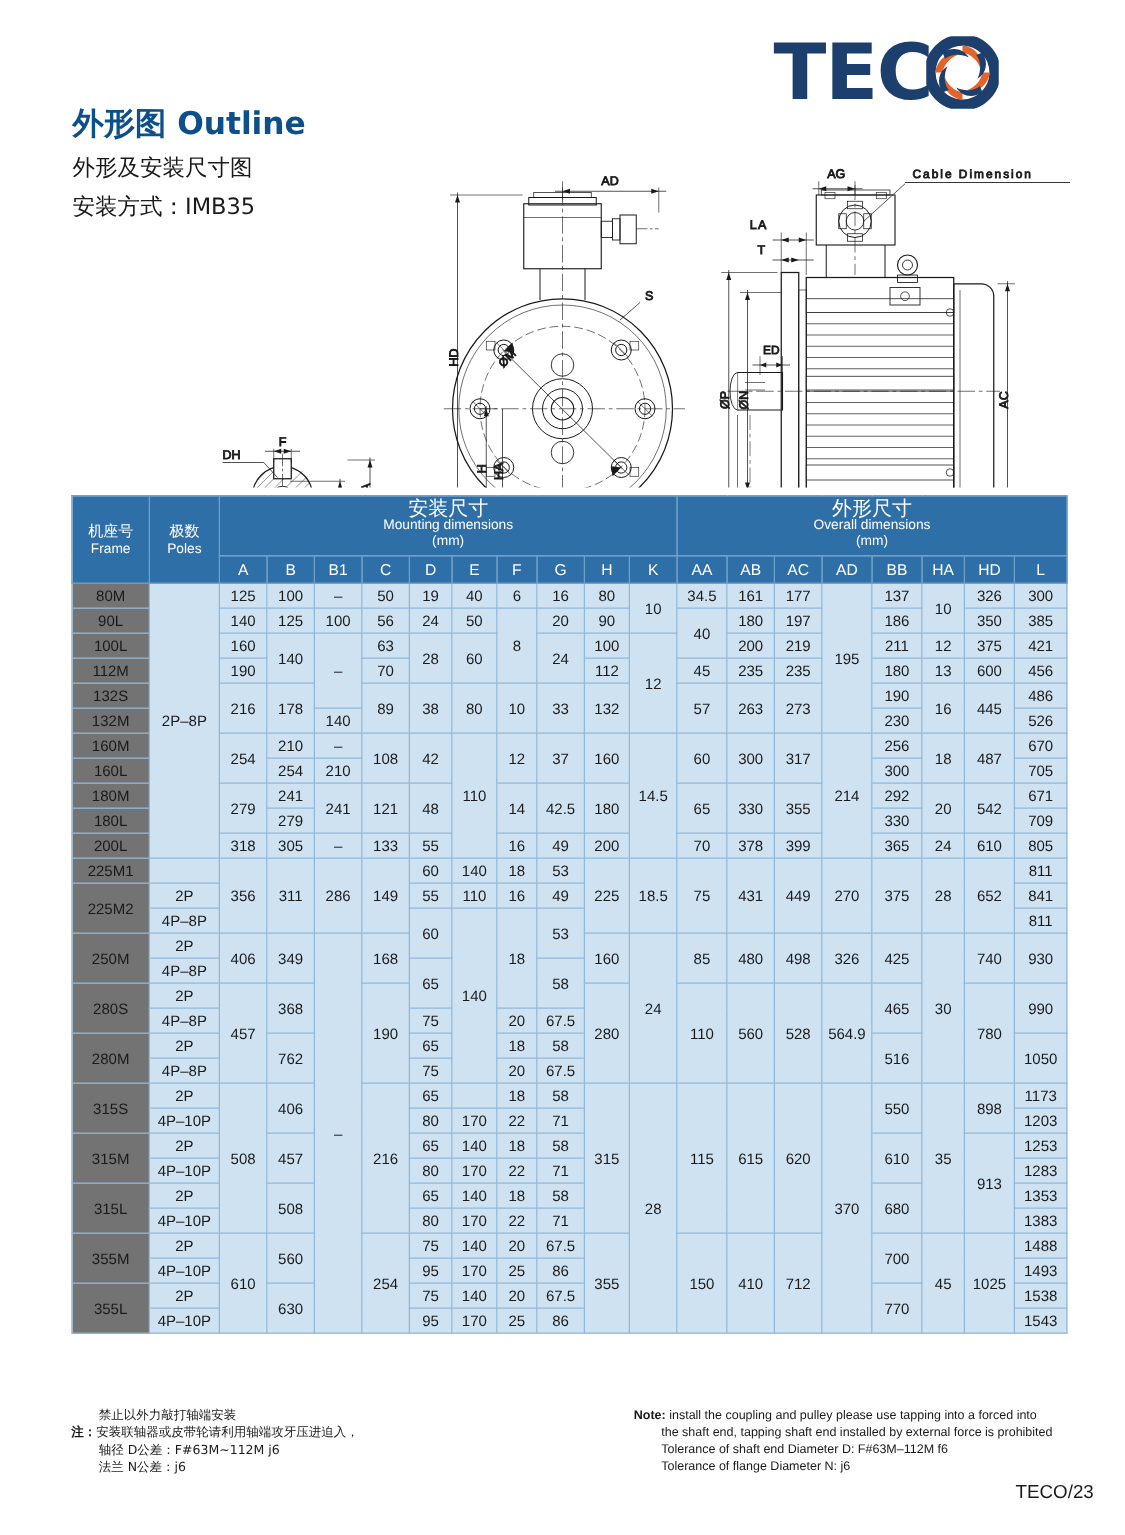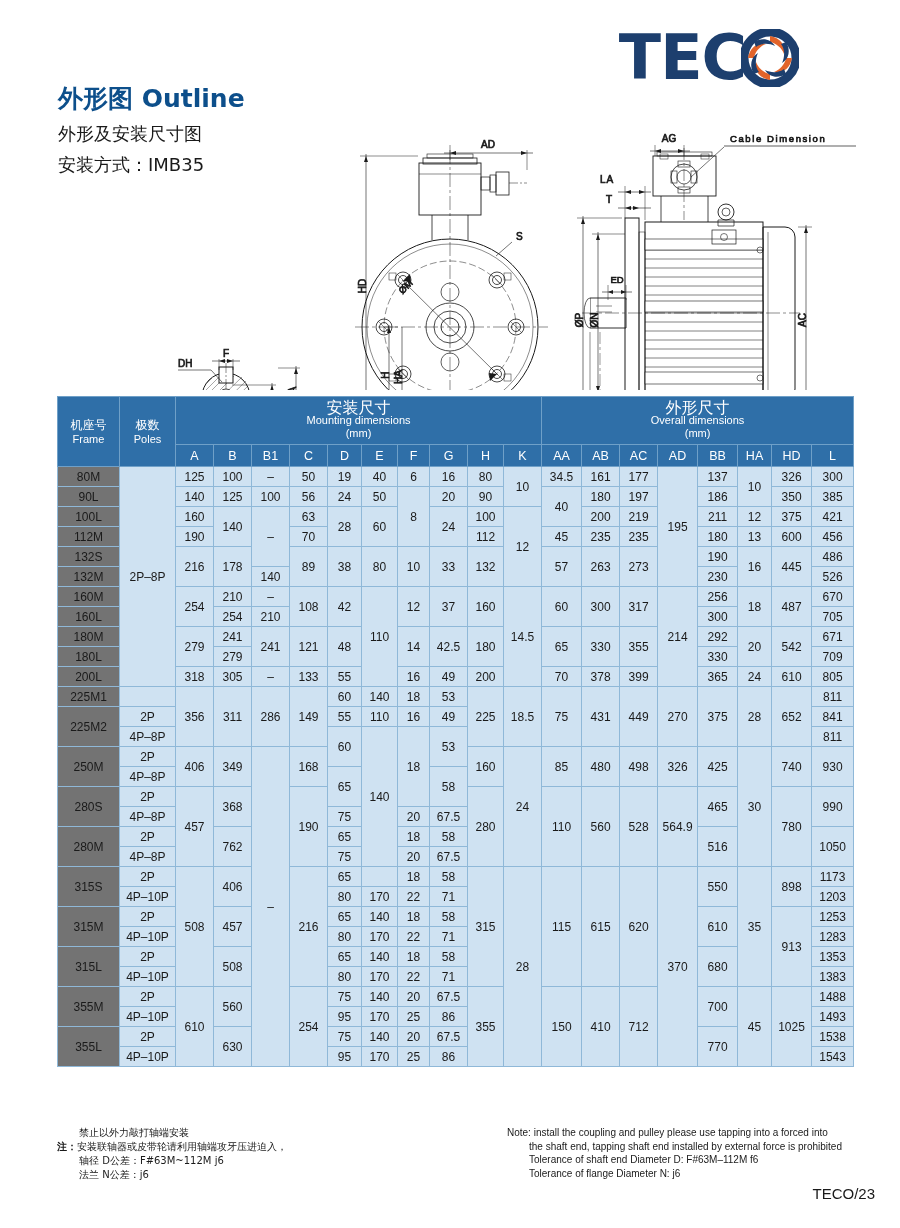--- a/index.html
+++ b/index.html
@@ -71,21 +71,21 @@
   #spec-table thead th.col { font-size:12.5px; height:22px; font-weight:normal; }
 
   #spec-table tbody td { background:#cfe2f2; height:20px; font-size:12px; }
   #spec-table tbody td.frame { background:#737373; font-size:12px; }
 
   
   #notes { position:absolute; left:57px; top:1126px; width:800px; }
   .note-cn { font-family:"DejaVu Sans", sans-serif; font-size:10px; line-height:14px; color:#1a1a1a; }
   .note-cn b { font-weight:bold; }
   .note-en { font-family:"Liberation Sans", sans-serif; font-size:10px; line-height:13.5px; color:#1a1a1a; }
-  .note-en b { font-weight:normal; }
+  .note-en b { font-weight:bold; }
   #note-left { position:absolute; left:0; top:0; width:420px; }
   #note-right { position:absolute; left:450px; top:0; width:420px; }
   .note-indent { padding-left:22px; }
   #page-num {
     position:absolute; right:25px; top:1185px;
     font-family:"Liberation Sans", sans-serif; font-size:15px; color:#1a1a1a;
   }
 </style>
 </head>
 <body>

